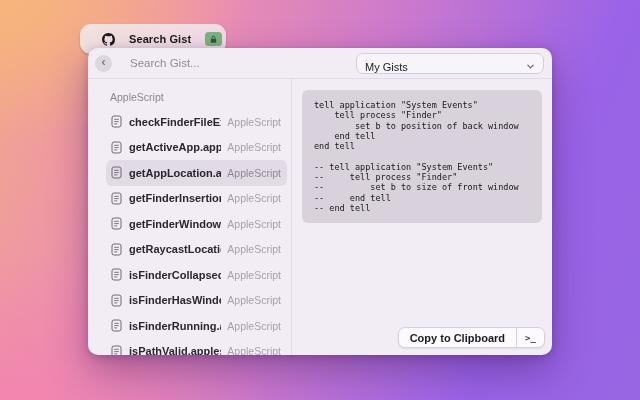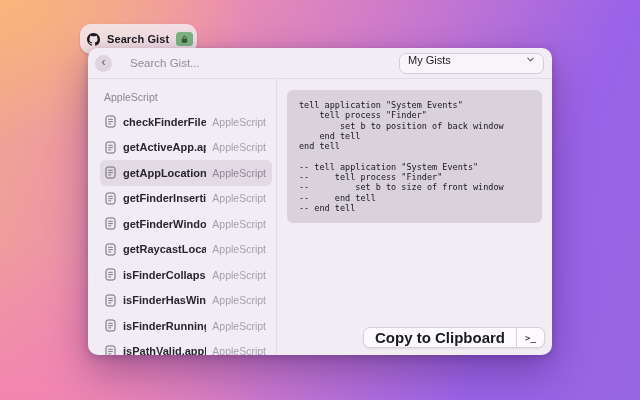--- a/index.html
+++ b/index.html
@@ -9,22 +9,22 @@
     position:relative;
     background:
       radial-gradient(55% 50% at 0% 0%, rgba(248,182,122,.95), rgba(248,182,122,0) 70%),
       radial-gradient(60% 55% at 0% 100%, rgba(244,128,177,.75), rgba(244,128,177,0) 70%),
       linear-gradient(112deg,#f2a98a 0%,#ec8fb0 26%,#cd7acb 50%,#9a63e8 78%,#9766e2 100%);
   }
 
   
   .pill {
     position:absolute; left:80px; top:24px; height:30px;
-    display:flex; align-items:center; gap:7px;
-    padding:0 4px 0 7px; border-radius:11px;
+    display:flex; align-items:center; gap:14px;
+    padding:0 4px 0 22px; border-radius:11px;
     background:rgba(243,238,243,.82);
     box-shadow:0 1px 2px rgba(40,10,60,.25);
     cursor:default;
   }
   .pill-label { font-size:11px; font-weight:700; color:#19181b; letter-spacing:.1px; }
   .pill-badge {
     width:17px; height:14px; border-radius:3.5px;
     background:#7cb481; display:flex; align-items:center; justify-content:center;
   }
 
@@ -42,34 +42,34 @@
     width:17px; height:17px; border-radius:50%; background:#ddd5e0;
     color:#5e5766; font-size:12px; line-height:15px; text-align:center;
     flex:0 0 auto; cursor:pointer; user-select:none;
   }
   .search-input {
     flex:1; border:none; outline:none; background:transparent;
     font-family:inherit; font-size:11.5px; color:#2a2730; margin-left:18px;
   }
   .search-input::placeholder { color:#918a9a; }
   .dropdown {
-    flex:0 0 auto; width:145px; height:21px;
+    flex:0 0 auto; width:188px; height:21px;
     border:1px solid #d5ccd8; border-radius:7px;
     background:rgba(255,255,255,.45);
-    display:flex; align-items:flex-start; padding:0 8px;
+    display:flex; align-items:flex-end; padding:0 8px;
     font-size:11px; color:#1c1b1e; cursor:pointer;
   }
   .dropdown .chev { margin-left:auto; color:#6f6878; }
 
   .body { display:flex; height:276px; }
 
   
   .sidebar {
-    width:189px; flex:0 0 auto; border-right:1px solid #e3dce6;
-    padding:5px 4px 0 12px; overflow:hidden;
+    width:204px; flex:0 0 auto; border-right:1px solid #e3dce6;
+    padding:5px 4px 0 18px; overflow:hidden;
   }
   .section-label { font-size:10.5px; color:#8b8494; margin:7px 0 6px 4px; }
   .row {
     height:25.5px; display:flex; align-items:center;
     border-radius:6px; padding:0 6px 0 5px; cursor:pointer;
   }
   .row.selected { background:#e2dbe5; }
   .row-title {
     font-size:11px; font-weight:700; color:#29252e; margin-left:7px;
     white-space:nowrap; overflow:hidden; flex:0 1 auto;
@@ -90,21 +90,21 @@
   
   .actionbar {
     position:absolute; right:7px; bottom:7px; height:21px;
     display:flex; align-items:stretch;
     background:#fcfafd; border:1px solid #d7cfda; border-radius:7px;
     box-shadow:0 1px 2px rgba(40,10,60,.08);
     overflow:hidden;
   }
   .copy-btn {
     display:flex; align-items:center; padding:0 11px;
-    font-size:15px; font-weight:700; color:#1b1a1e; cursor:pointer;
+    font-size:11px; font-weight:700; color:#1b1a1e; cursor:pointer;
   }
   .action-sep { width:1px; background:#d7cfda; }
   .term-btn {
     width:27px; display:flex; align-items:center; justify-content:center;
     font-family:"DejaVu Sans Mono","Liberation Mono",monospace;
     font-size:9px; font-weight:700; color:#3b3842; cursor:pointer;
   }
 </style>
 </head>
 <body>

